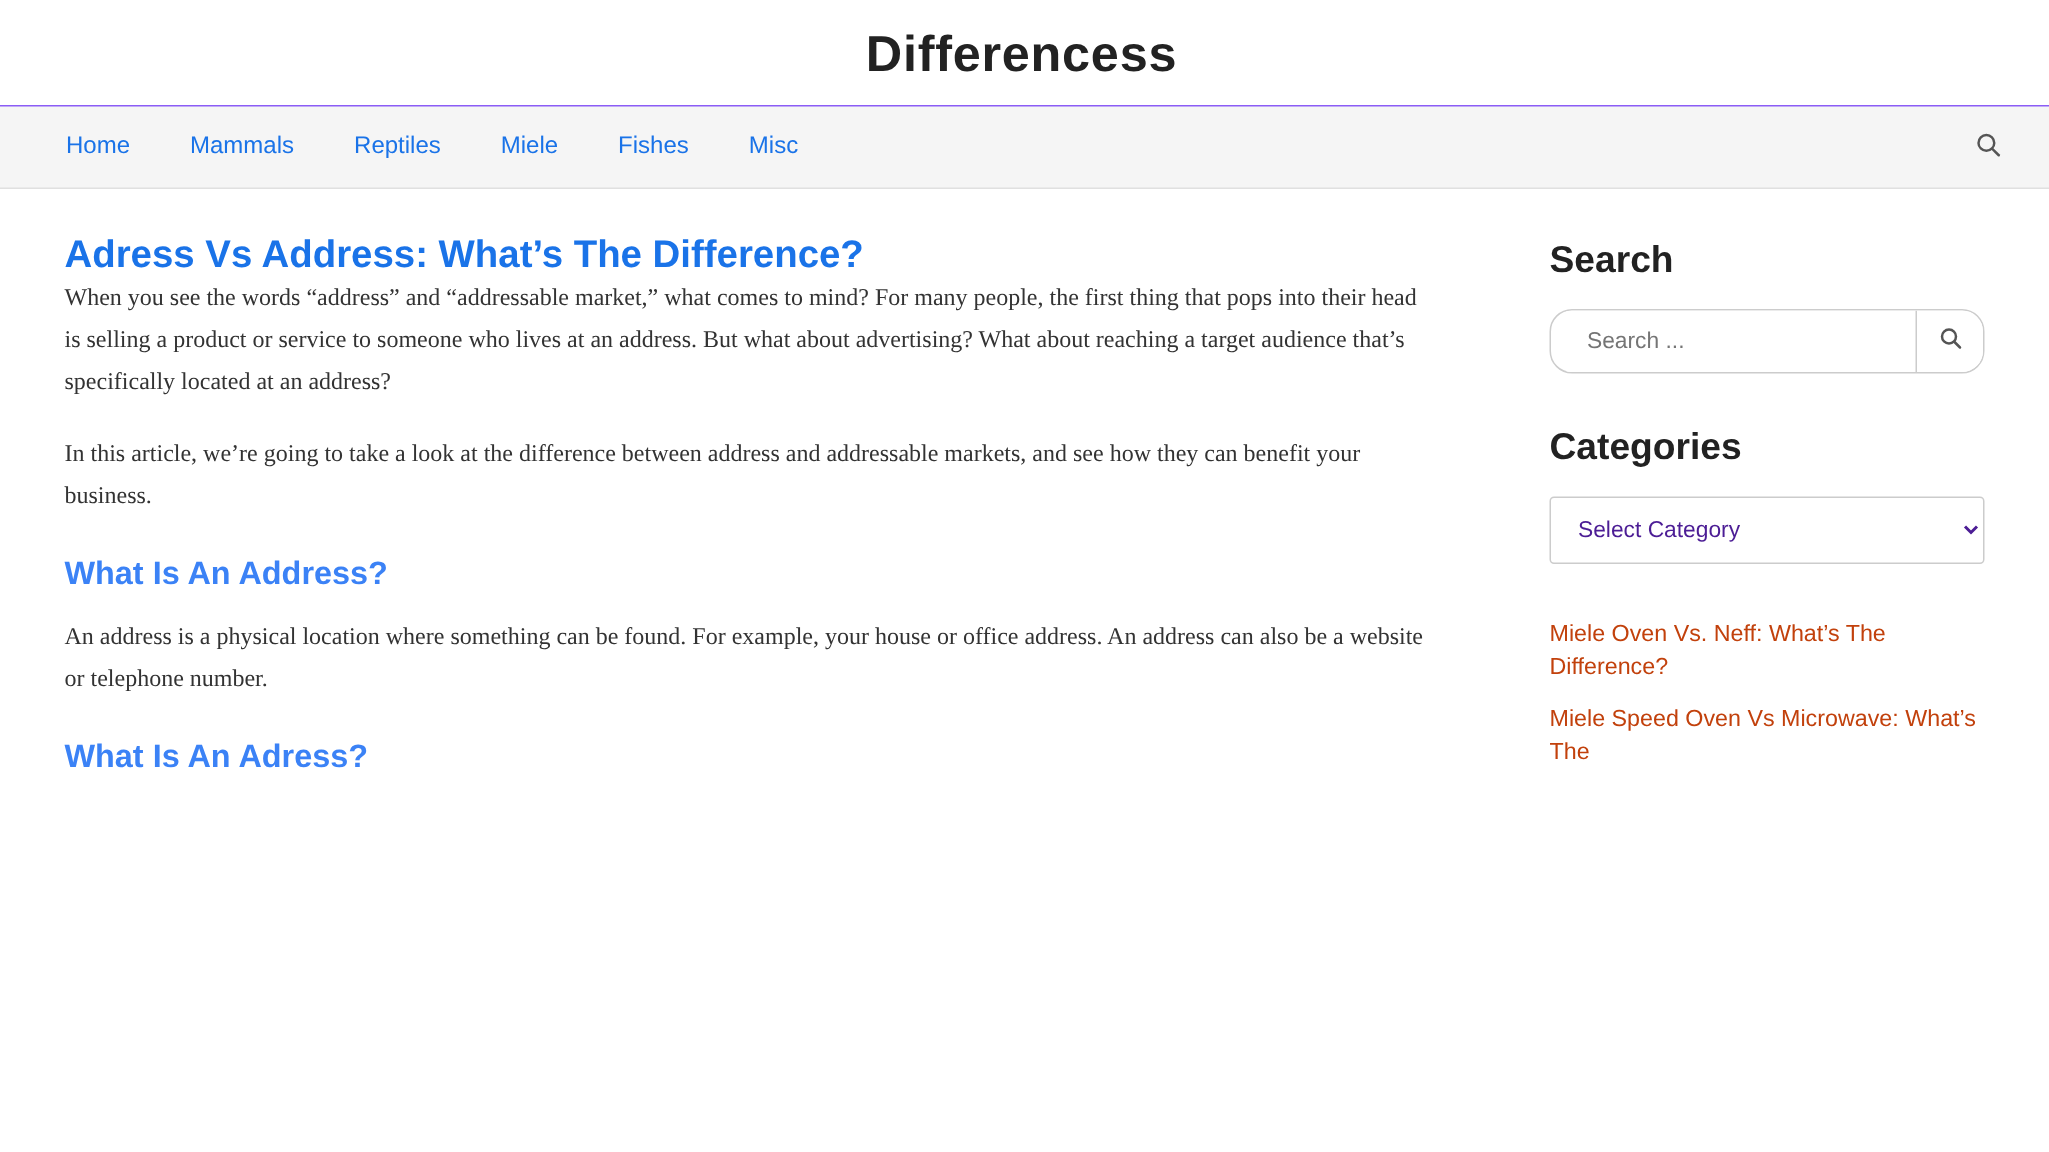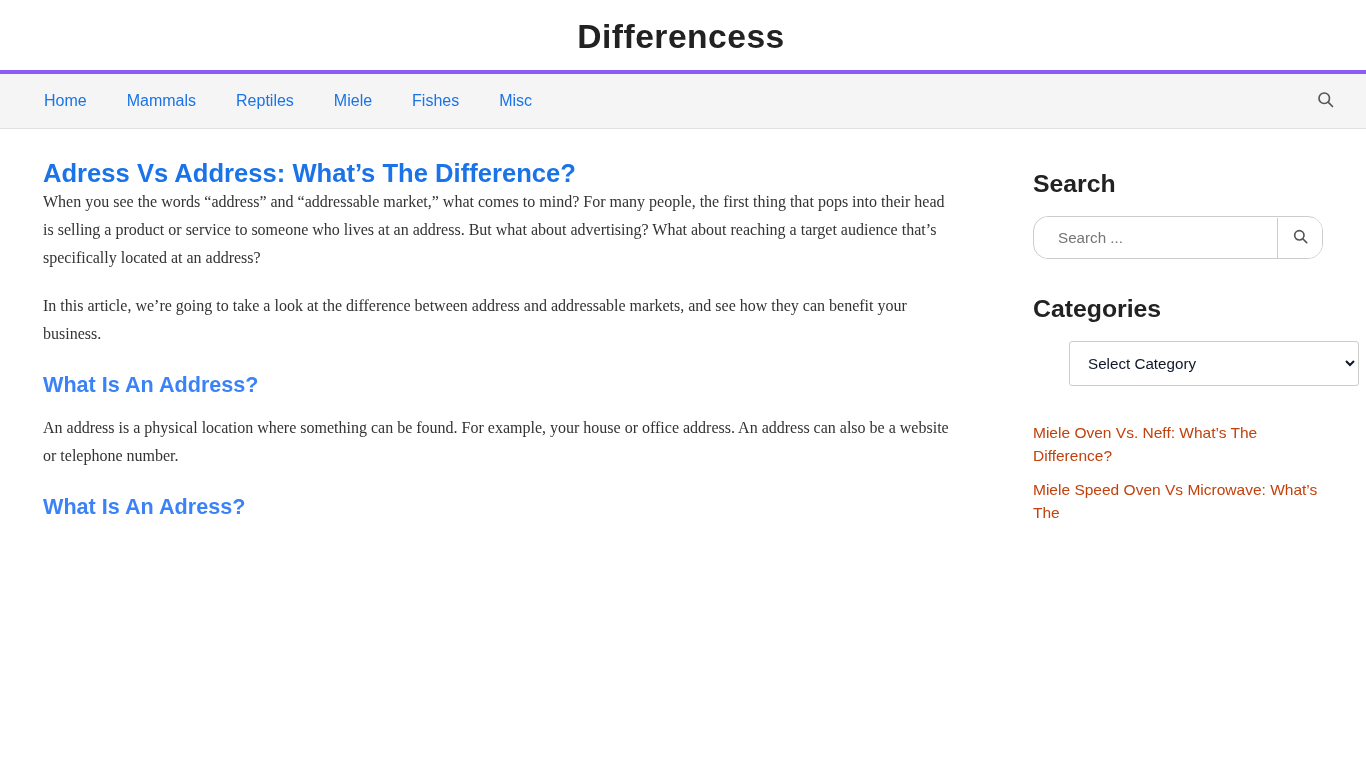--- a/index.html
+++ b/index.html
@@ -22,21 +22,21 @@
     #site-title {
       font-size: 2.1rem;
       font-weight: 600;
       color: #222;
       font-family: Arial, sans-serif;
       letter-spacing: 0.5px;
     }
     
     #main-nav {
       background: #f5f5f5;
-      border-top: 4px solid #8b5cf6;
+      border-top: 1px solid #8b5cf6;
       border-bottom: 1px solid #e0e0e0;
       display: flex;
       align-items: center;
       padding: 0 24px;
       position: relative;
     }
     #nav-items {
       display: flex;
       flex: 1;
       list-style: none;
@@ -65,21 +65,20 @@
       cursor: pointer;
       padding: 8px;
     }
     
     #page-wrapper {
       display: flex;
       max-width: 1320px;
       margin: 0 auto;
       padding: 30px 20px 40px 20px;
       gap: 74px;
-      align-items: flex-end;
     }
     
     #main-content {
       flex: 1;
       min-width: 0;
       max-width: 920px;
     }
     .article-title {
       font-size: 1.6rem;
       font-weight: 700;
@@ -148,25 +147,24 @@
     
     #categories-widget {
       margin-bottom: 36px;
     }
     #category-select {
       width: 100%;
       padding: 12px 14px;
       border: 1px solid #ccc;
       border-radius: 3px;
       font-size: 0.95rem;
-      color: #0f172a;
+      color: #4c1d95;
       font-family: Arial, sans-serif;
       background: #fff;
       appearance: auto;
-      margin-left: 36px;
     }
     
     #recent-links {
       list-style: none;
       margin-top: 10px;
     }
     #recent-links li {
       margin-bottom: 12px;
     }
     #recent-links li a {

